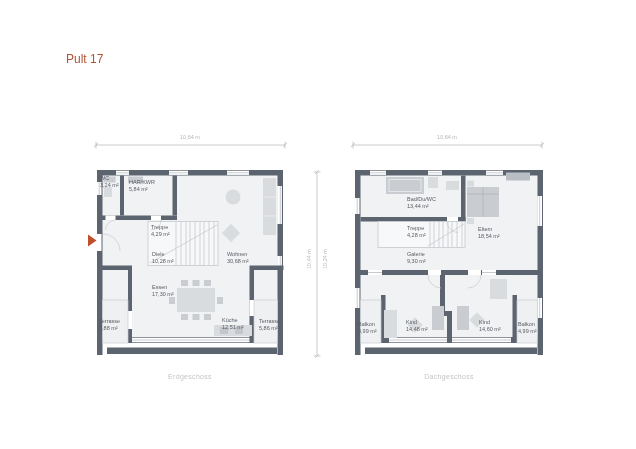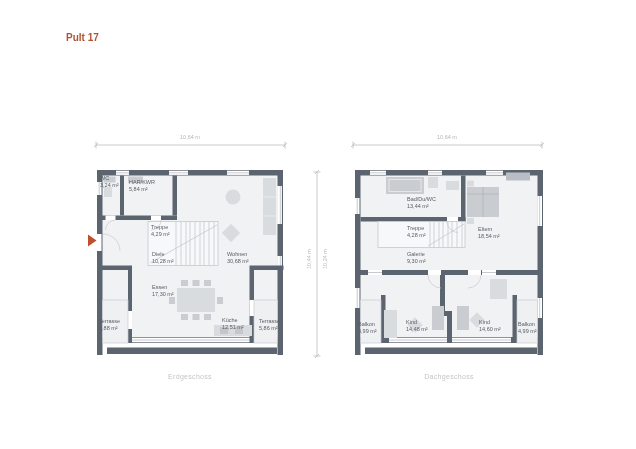--- a/index.html
+++ b/index.html
@@ -1,19 +1,19 @@
 <!DOCTYPE html>
 <html><head>
 <meta charset="utf-8">
 <style>
   html,body{margin:0;padding:0;background:#fff;}
   #canvas{position:relative;width:636px;height:449px;background:#ffffff;overflow:hidden;
           font-family:"Liberation Sans",sans-serif;}
   #planlayer{position:absolute;left:0;top:0;}
-  .title{position:absolute;left:66px;top:32px;font-size:10px;font-weight:bold;color:#b25231;}
+  .title{position:absolute;left:66px;top:52px;font-size:12px;font-weight:normal;color:#b25231;}
   .rl{position:absolute;font-size:5.5px;line-height:6.8px;color:#585e66;white-space:nowrap;}
   .rn,.ra{display:block;}
   .dim{position:absolute;font-size:5.5px;color:#b2b6ba;white-space:nowrap;}
   .dim-h{width:60px;text-align:center;}
   .dim-v{width:30px;text-align:center;transform:rotate(-90deg);}
   .caption{position:absolute;width:80px;text-align:center;font-size:7px;color:#c2c5c8;letter-spacing:.3px;}
 </style>
 </head>
 <body>
 

